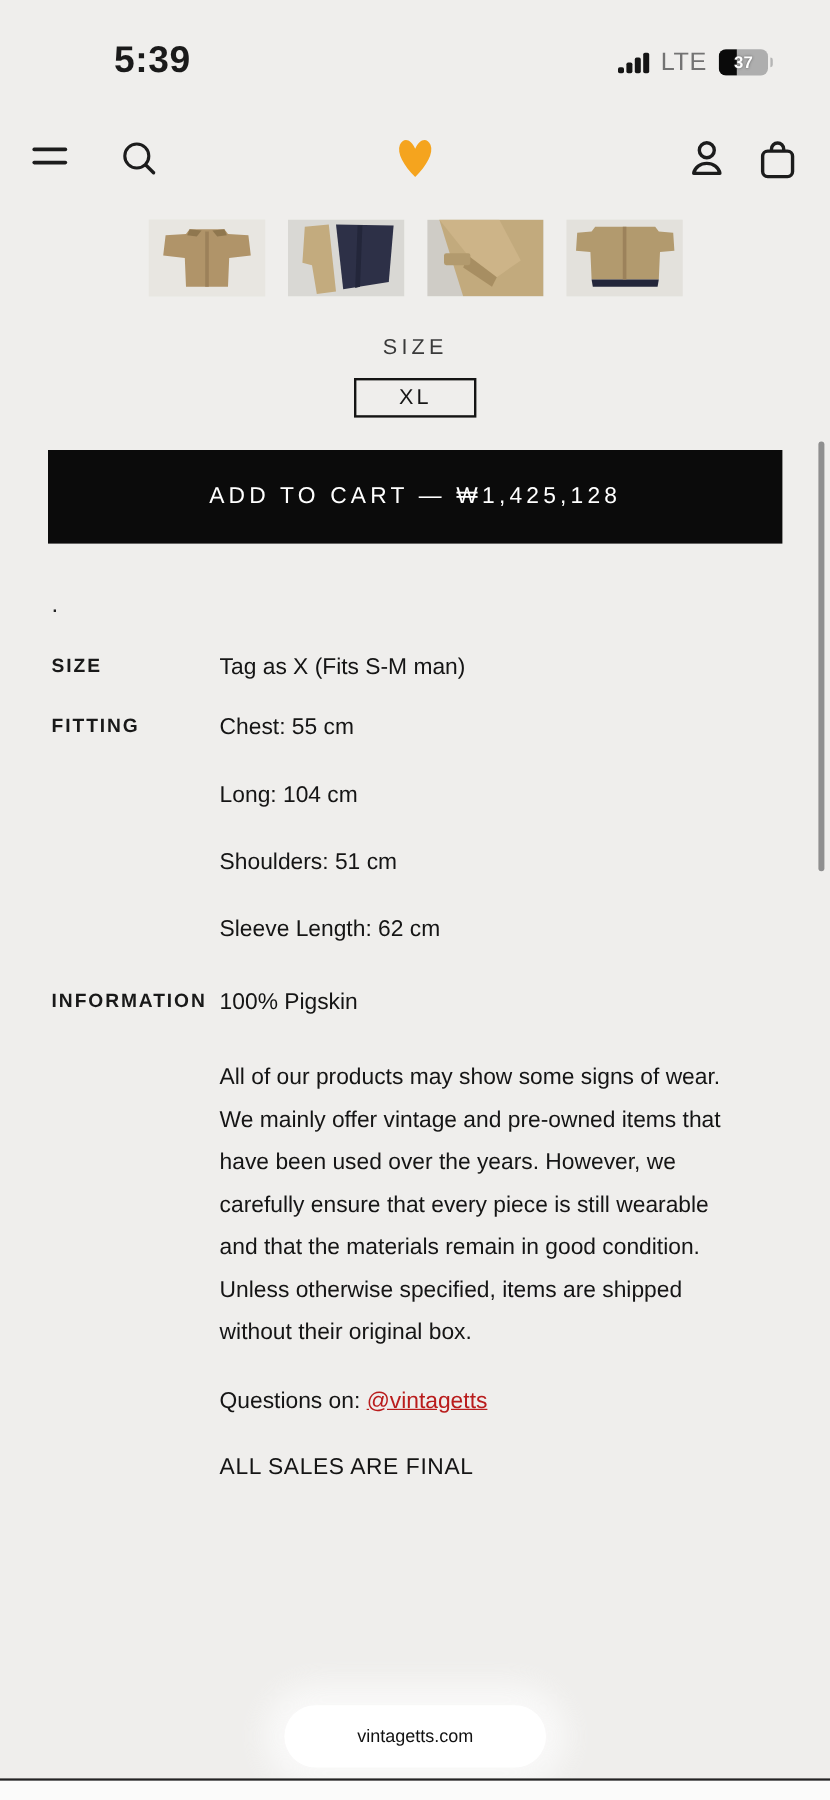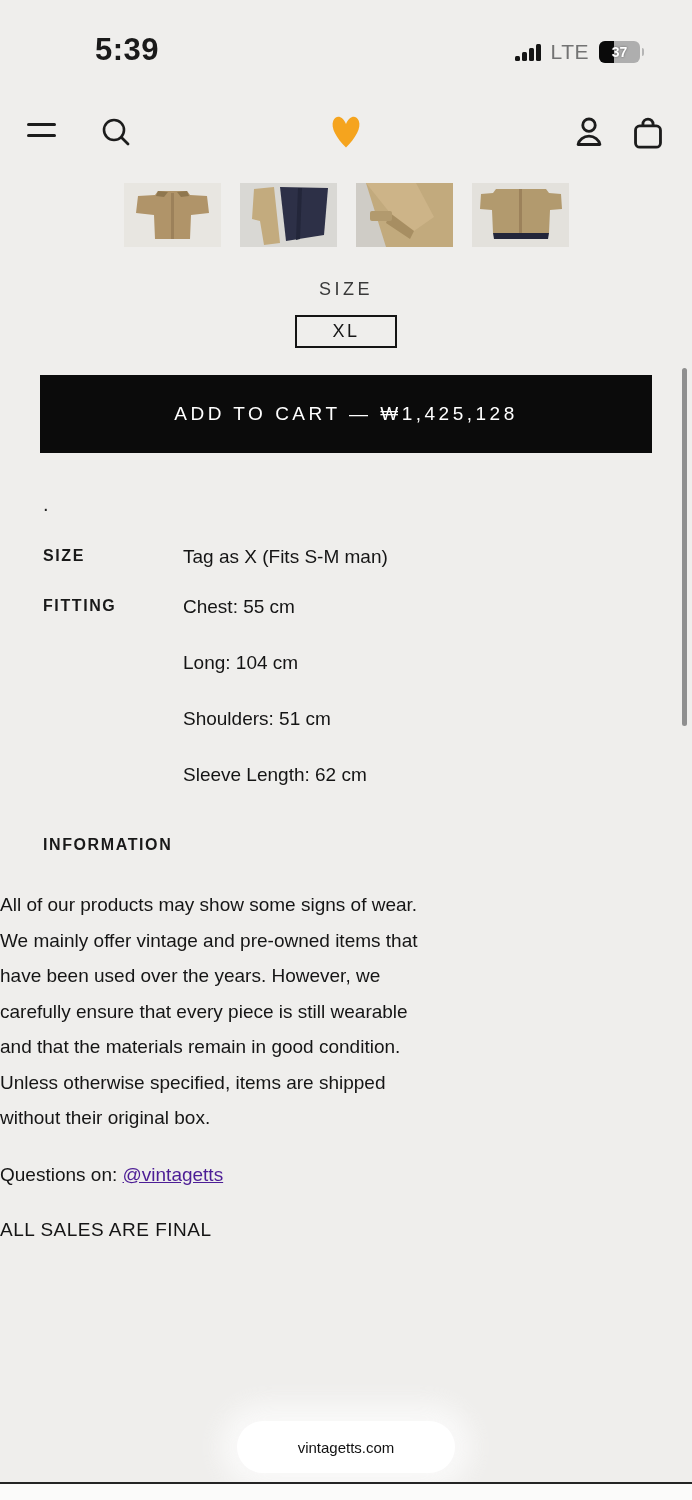--- a/index.html
+++ b/index.html
@@ -48,24 +48,24 @@
     font-size:19px;letter-spacing:3.5px;width:612px;}
   
   .stray-dot{margin:44px 0 0 43px;font-size:20px;line-height:14px;color:#222;}
   .details{margin-top:34px;}
   .drow{display:flex;align-items:flex-start;}
   .dlabel{width:183px;box-sizing:border-box;padding-left:43px;flex:none;
     font-size:16px;font-weight:700;letter-spacing:1.6px;color:#191919;padding-top:2px;}
   .dvalue{flex:1;max-width:430px;font-size:19px;color:#151515;}
   .vline{line-height:23px;margin-bottom:33px;}
   .row-size .vline{margin-bottom:27px;}
-  .row-info{margin-top:15px;flex-direction:column;}
+  .row-info{margin-top:5px;}
   .para{line-height:35.5px;margin-top:33px;margin-bottom:0;padding-right:12px;}
   .questions{margin-top:21px;line-height:35px;}
-  .questions a{color:#4c1d95;}
+  .questions a{color:#b91c1c;}
   .sales{margin-top:20px;line-height:35px;letter-spacing:0.5px;}
   
   .scrollbar{position:absolute;right:5px;top:368px;width:5px;height:358px;background:#8f8f8f;border-radius:3px;}
   
   .url-pill{position:absolute;left:50%;transform:translateX(-50%);bottom:27px;width:218px;height:52px;
     background:#ffffff;border:none;border-radius:27px;cursor:pointer;
     font-family:inherit;font-size:15px;font-weight:500;color:#111;
     box-shadow:0 0 26px 18px rgba(252,252,252,.75);}
   .bottom-line{position:absolute;left:0;right:0;bottom:16px;height:2.5px;background:#242424;}
   .bottom-strip{position:absolute;left:0;right:0;bottom:0;height:16px;background:#fbfbfa;}
@@ -190,20 +190,21 @@
       <div class="vline">Chest: 55 cm</div>
       <div class="vline">Long: 104 cm</div>
       <div class="vline">Shoulders: 51 cm</div>
       <div class="vline">Sleeve Length: 62 cm</div>
     </div>
   </div>
 
   <div class="drow row-info">
     <div class="dlabel">INFORMATION</div>
     <div class="dvalue">
+      <div class="vline" style="margin-bottom:0;">100% Pigskin</div>
       <p class="para">All of our products may show some signs of wear. We mainly offer vintage and pre-owned items that have been used over the years. However, we carefully ensure that every piece is still wearable and that the materials remain in good condition. Unless otherwise specified, items are shipped without their original box.</p>
       <div class="questions">
         <span>Questions on: </span><a href="#">@vintagetts</a>
       </div>
       <div class="sales">ALL SALES ARE FINAL</div>
     </div>
   </div>
 
 </div>
 

